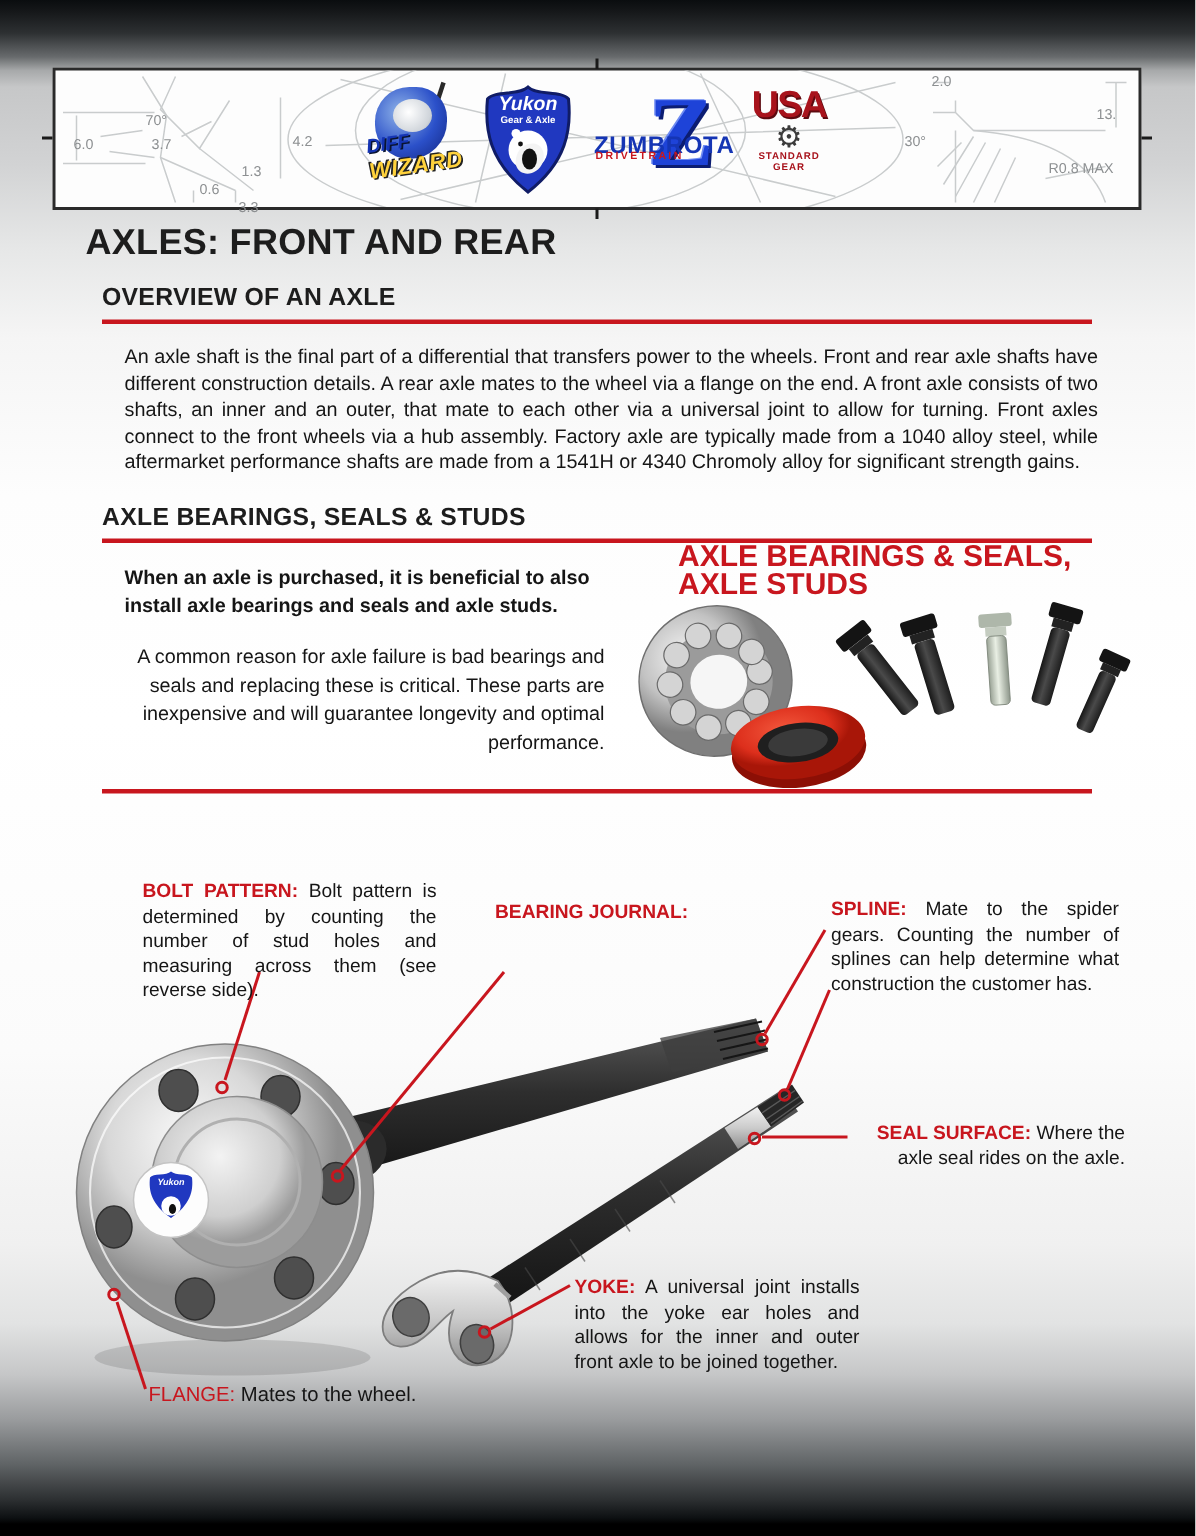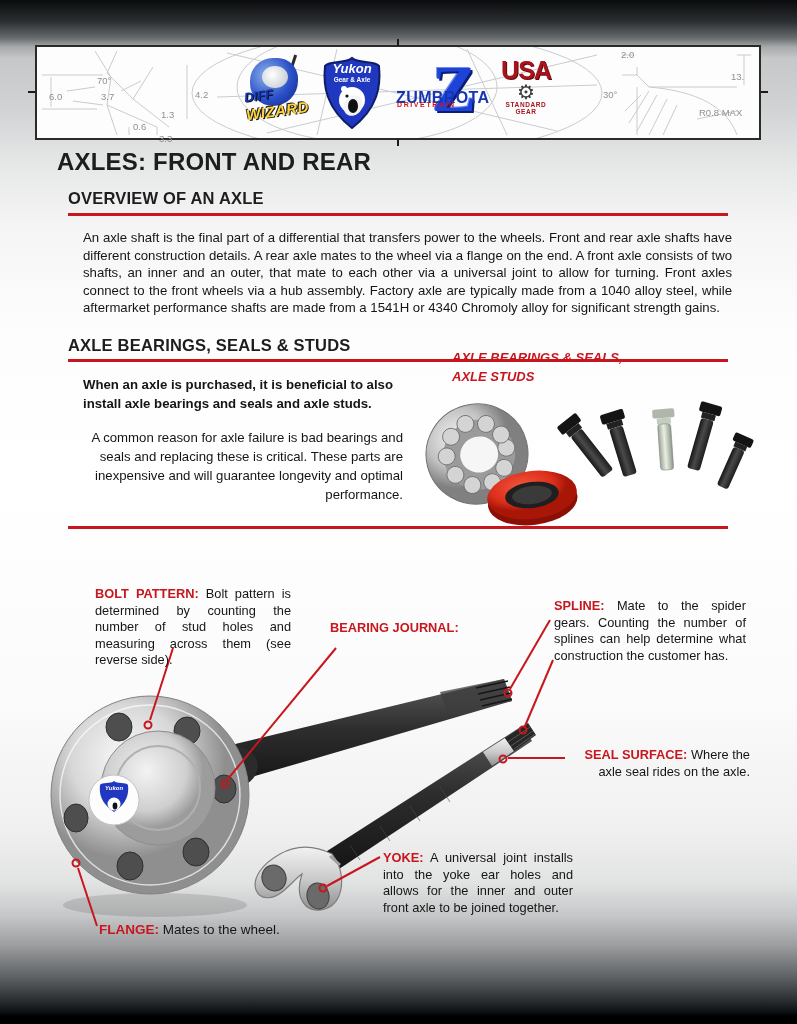--- a/index.html
+++ b/index.html
@@ -44,26 +44,26 @@
   .usa .u1{font-size:25px;font-weight:900;color:#a8131c;letter-spacing:-1px;line-height:26px;
            text-shadow:1px 1px 0 #5d0a10;}
   .usa .gear{font-size:20px;line-height:18px;color:#3c3c3c;}
   .usa .u2{font-size:6.5px;font-weight:700;color:#a8131c;letter-spacing:.6px;}
   .crop{position:absolute;background:#1a1a1a;}
   
   .title{position:absolute;left:57px;top:148px;font-size:24px;font-weight:700;color:#1d1d1d;letter-spacing:.2px;}
   .h2{position:absolute;font-size:16.5px;font-weight:700;color:#1d1d1d;letter-spacing:.2px;}
   .rule{position:absolute;height:3px;background:#c8161e;}
   .body-text{position:absolute;font-size:13.2px;line-height:17.6px;color:#151515;text-align:justify;}
-  .photo-label{position:absolute;left:452px;top:348px;font-size:13px;line-height:19px;font-weight:700;color:#c8161e;font-style:italic;}
+  .photo-label{position:absolute;left:452px;top:362px;font-size:20px;line-height:19px;font-weight:700;color:#c8161e;}
   .callout{position:absolute;font-size:12.8px;line-height:16.6px;color:#151515;text-align:justify;}
   .callout .lbl{color:#c8161e;font-weight:700;}
   .callout .lbl.block{display:block;text-align:left;}
   .flange-line{position:absolute;left:99px;top:922px;font-size:13.5px;color:#151515;}
-  .flange-line .lbl{color:#c8161e;font-weight:700;margin-top:22px;}
+  .flange-line .lbl{color:#c8161e;font-weight:400;margin-top:22px;}
   .abs-svg{position:absolute;}
 </style>
 </head>
 <body>
 
 <div class="page">
 
   <div class="banner">
     <svg class="techdraw" viewBox="0 0 722 91">
       <g stroke="#c9cccd" stroke-width="1" fill="none">
@@ -337,21 +337,21 @@
         <circle cx="283" cy="328" r="3.5"></circle>
       <circle cx="36" cy="303" r="3.5"></circle>
         <line x1="38" y1="308" x2="57" y2="366"></line>
     </g>
   </svg>
 
   <div class="callout" style="left:95px;top:586px;width:196px;">
     <span class="lbl">BOLT PATTERN:</span>
     <span>Bolt pattern is determined by counting the number of stud holes and measuring across them (see reverse side).</span>
   </div>
-  <div class="callout" style="left:330px;top:600px;width:195px;text-align:left;margin-top:20px;">
+  <div class="callout" style="left:330px;top:600px;width:195px;text-align:left;">
     <span class="lbl block">BEARING JOURNAL:</span>
   </div>
   <div class="callout" style="left:554px;top:598px;width:192px;">
     <span class="lbl">SPLINE:</span>
     <span>Mate to the spider gears. Counting the number of splines can help determine what construction the customer has.</span>
   </div>
   <div class="callout" style="left:570px;top:747px;width:180px;text-align:right;">
     <span class="lbl">SEAL SURFACE:</span>
     <span>Where the axle seal rides on the axle.</span>
   </div>

